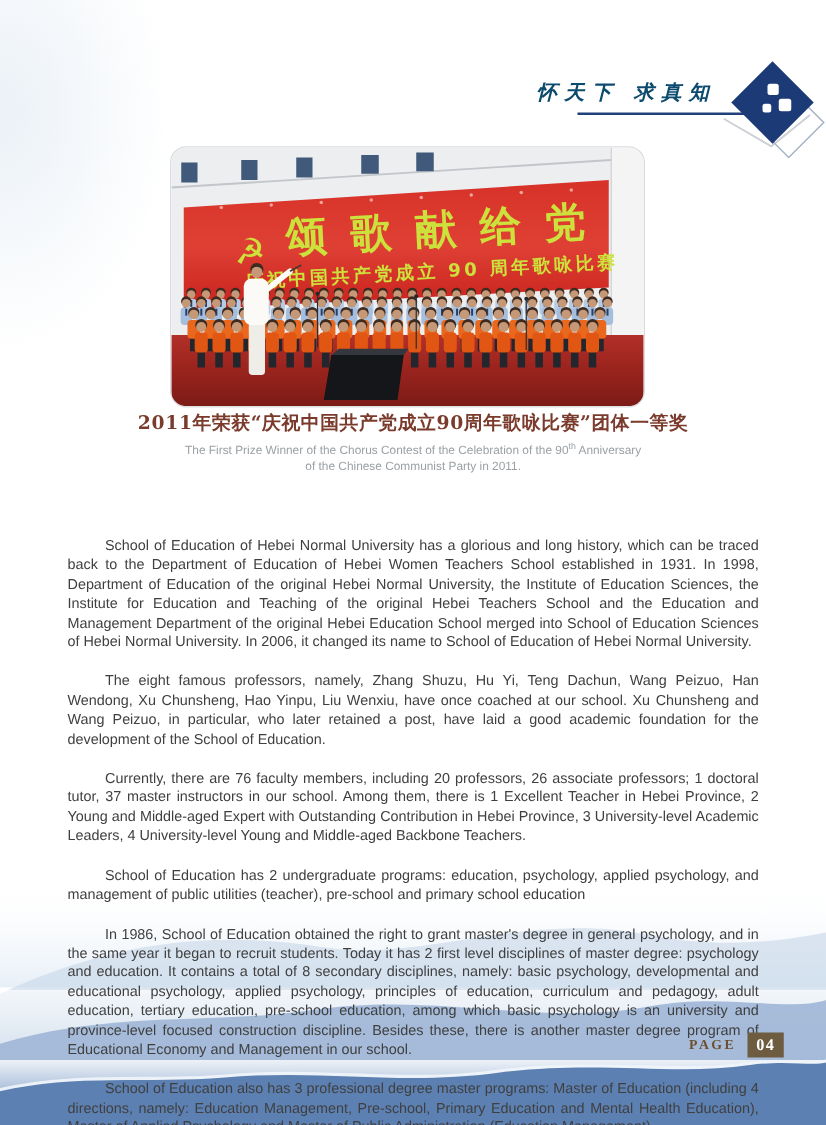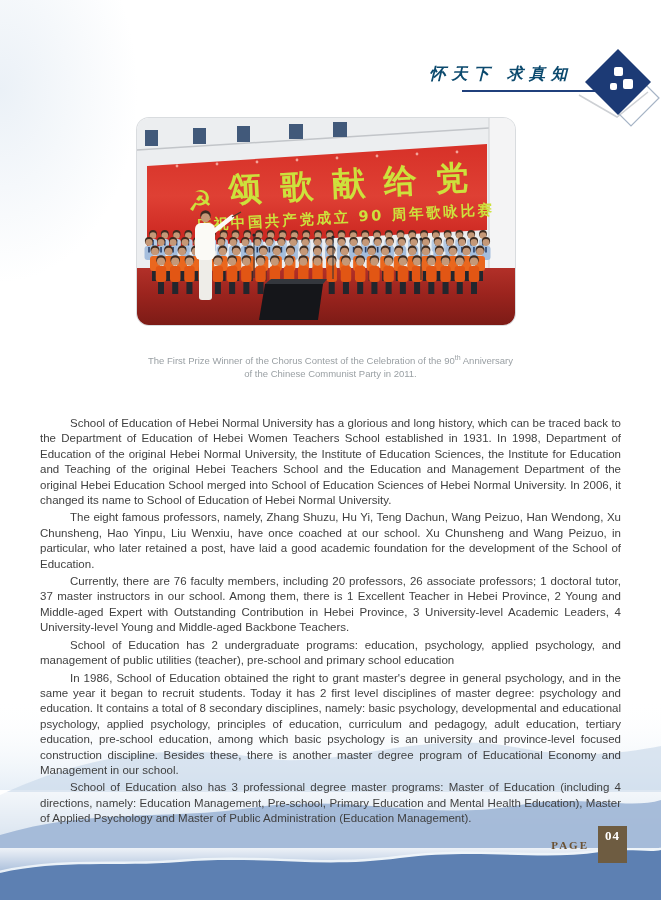--- a/index.html
+++ b/index.html
@@ -32,27 +32,27 @@
   .sec-head{position:absolute; left:63px; top:383px; display:flex; align-items:center;}
   .play-icon{width:25px; height:25px; border-radius:50%; background:#7b3a22; position:relative; flex:0 0 auto;}
   .play-icon::before{content:""; position:absolute; inset:2.5px; border:1.5px solid #ffffff; border-radius:50%;}
   .play-icon::after{content:""; position:absolute; left:10px; top:7px;
     border-left:8px solid #ffffff; border-top:5.5px solid transparent; border-bottom:5.5px solid transparent;}
   .sec-title{margin:0 0 0 13px; color:#7c3317; font-family:"Liberation Serif", serif;
     font-weight:bold; font-size:18px; letter-spacing:0.2px; white-space:nowrap;}
   
   .body-text{position:absolute; left:38px; top:414px; width:585px; z-index:2;
     color:#3f3f3f; font-size:11.5px; line-height:15.4px; text-align:justify;}
-  .body-text p{margin:2px; text-indent:30px;}
+  .body-text p{margin:16px; text-indent:30px;}
   
   .page-num{position:absolute; top:826px; right:34px; z-index:3; display:flex; align-items:center; gap:9px;}
   .page-label{font-family:"Liberation Serif", serif; font-weight:bold; color:#6b5132;
     font-size:11px; letter-spacing:2px;}
   .page-badge{background:#6e5c41; color:#ffffff; font-family:"Liberation Serif", serif;
-    font-weight:bold; font-size:13px; padding:2px 7px 19px; letter-spacing:1px;}
+    font-weight:bold; font-size:13px; padding:2px 7px 2px; letter-spacing:1px;}
   
   .mountains{position:absolute; left:0; bottom:0; width:661px; height:200px; z-index:1; pointer-events:none;}
 </style>
 </head>
 <body>
 
 <div class="page">
 
   <div class="corner-tint"></div>
 
@@ -588,20 +588,21 @@
         <circle cx="68.5" cy="99.8" r="4.5" fill="#c59877"></circle>
       </g>
 
       <g>
         <polygon points="128,166 186,166 190,161 134,161" fill="#34373d"></polygon>
         <polygon points="128,166 186,166 181,202 122,202" fill="#15161a"></polygon>
       </g>
     </svg>
   </figure>
 
+  <div class="cap-cn">2011年荣获“庆祝中国共产党成立90周年歌咏比赛”团体一等奖</div>
   <div class="cap-en">
     <span><span>The First Prize Winner of the Chorus Contest of the Celebration of the 90</span><sup>th</sup><span> Anniversary</span></span><br>
     <span>of the Chinese Communist Party in 2011.</span>
   </div>
 
 
   <div class="body-text">
     <p>School of Education of Hebei Normal University has a glorious and long history, which can be traced back to the Department of Education of Hebei Women Teachers School established in 1931. In 1998, Department of Education of the original Hebei Normal University, the Institute of Education Sciences, the Institute for Education and Teaching of the original Hebei Teachers School and the Education and Management Department of the original Hebei Education School merged into School of Education Sciences of Hebei Normal University. In 2006, it changed its name to School of Education of Hebei Normal University.</p>
     <p>The eight famous professors, namely, Zhang Shuzu, Hu Yi, Teng Dachun, Wang Peizuo, Han Wendong, Xu Chunsheng, Hao Yinpu, Liu Wenxiu, have once coached at our school. Xu Chunsheng and Wang Peizuo, in particular, who later retained a post, have laid a good academic foundation for the development of the School of Education.</p>
     <p>Currently, there are 76 faculty members, including 20 professors, 26 associate professors; 1 doctoral tutor, 37 master instructors in our school. Among them, there is 1 Excellent Teacher in Hebei Province, 2 Young and Middle-aged Expert with Outstanding Contribution in Hebei Province, 3 University-level Academic Leaders, 4 University-level Young and Middle-aged Backbone Teachers.</p>

